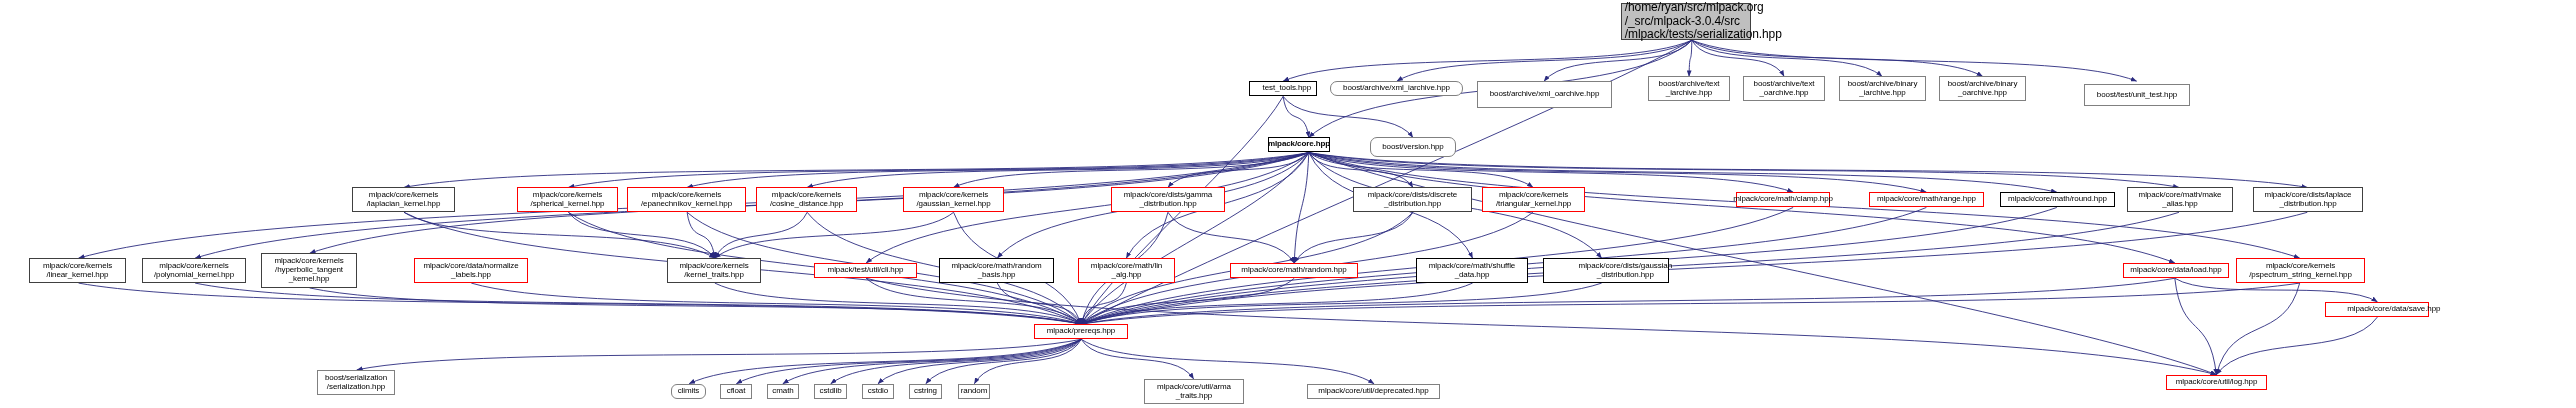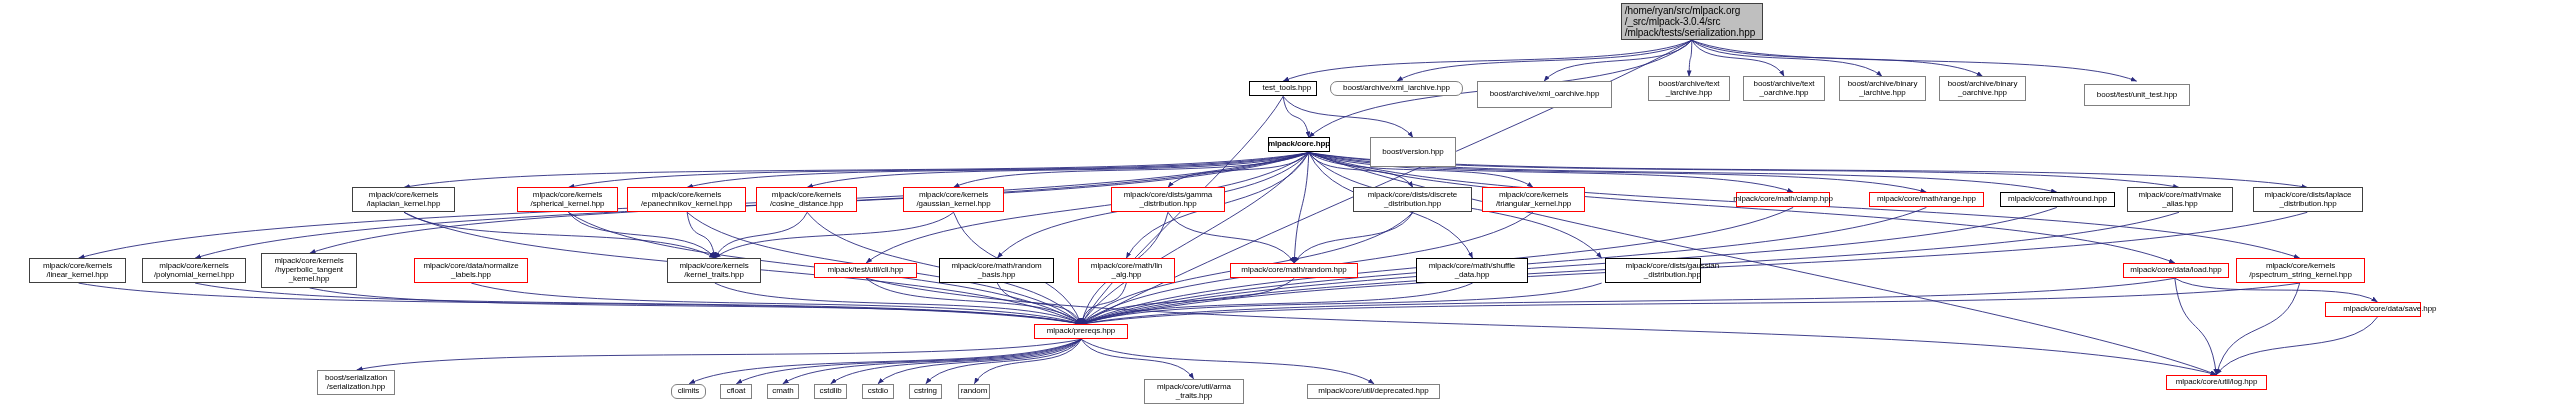--- a/index.html
+++ b/index.html
@@ -129,37 +129,37 @@
         <path d="M 1557 489 C 1492.02 538.2, 1260.98 503.8, 1196 553" marker-end="url(#ah)"></path>
         <path d="M 1557 489 C 1504.26 538.2, 1316.74 503.8, 1264 553" marker-end="url(#ah)"></path>
         <path d="M 1557 489 C 1516.68 538.2, 1373.32 503.8, 1333 553" marker-end="url(#ah)"></path>
         <path d="M 1557 489 C 1529.28 538.2, 1430.72 503.8, 1403 553" marker-end="url(#ah)"></path>
         <path d="M 1557 489 C 1586.16 534.35, 1689.84 500.65, 1719 546" marker-end="url(#ah)"></path>
         <path d="M 1557 489 C 1632.96 538.2, 1903.04 503.8, 1979 553" marker-end="url(#ah)"></path>
         <path d="M 1557 489 C 1369.08 527.2, 700.92 494.8, 513 533" marker-end="url(#ah)"></path>
       </g>
   </svg>
   <div id="nodes">
-      <div class="node root" style="left: 1621px; top: 2.8px; width: 142px; height: 37px; font-size: 10px;">/home/ryan/src/mlpack.org
+      <div class="node root" style="left: 1621px; top: 2.8px; width: 130px; height: 37px; font-size: 12px;">/home/ryan/src/mlpack.org
 /_src/mlpack-3.0.4/src
 /mlpack/tests/serialization.hpp</div>
       <div class="node black" style="left: 1249px; top: 81px; width: 68px; height: 15.3px; padding-left: 9px;">test_tools.hpp</div>
       <div class="node default" style="left: 1330px; top: 81px; width: 133px; height: 15.3px; border-radius: 7px;">boost/archive/xml_iarchive.hpp</div>
       <div class="node default" style="left: 1477px; top: 81px; width: 135px; height: 27px;">boost/archive/xml_oarchive.hpp</div>
       <div class="node default" style="left: 1648px; top: 76px; width: 82px; height: 25px;">boost/archive/text
 _iarchive.hpp</div>
       <div class="node default" style="left: 1743px; top: 76px; width: 82px; height: 25px;">boost/archive/text
 _oarchive.hpp</div>
       <div class="node default" style="left: 1839px; top: 76px; width: 87px; height: 25px;">boost/archive/binary
 _iarchive.hpp</div>
       <div class="node default" style="left: 1939px; top: 76px; width: 87px; height: 25px;">boost/archive/binary
 _oarchive.hpp</div>
       <div class="node default" style="left: 2084px; top: 84px; width: 106px; height: 22px;">boost/test/unit_test.hpp</div>
       <div class="node black" style="left: 1268px; top: 137px; width: 62px; height: 15.3px; font-weight: bold;">mlpack/core.hpp</div>
-      <div class="node default" style="left: 1370px; top: 137px; width: 86px; height: 30px;">boost/version.hpp</div>
+      <div class="node default" style="left: 1370px; top: 137px; width: 86px; height: 20px; border-radius: 7px;">boost/version.hpp</div>
       <div class="node dark" style="left: 352px; top: 187px; width: 103px; height: 25px;">mlpack/core/kernels
 /laplacian_kernel.hpp</div>
       <div class="node red" style="left: 517px; top: 187px; width: 101px; height: 25px;">mlpack/core/kernels
 /spherical_kernel.hpp</div>
       <div class="node red" style="left: 627px; top: 187px; width: 119px; height: 25px;">mlpack/core/kernels
 /epanechnikov_kernel.hpp</div>
       <div class="node red" style="left: 756px; top: 187px; width: 101px; height: 25px;">mlpack/core/kernels
 /cosine_distance.hpp</div>
       <div class="node red" style="left: 903px; top: 187px; width: 101px; height: 25px;">mlpack/core/kernels
 /gaussian_kernel.hpp</div>
@@ -188,26 +188,26 @@
       <div class="node dark" style="left: 667px; top: 258px; width: 94px; height: 25px;">mlpack/core/kernels
 /kernel_traits.hpp</div>
       <div class="node red" style="left: 814px; top: 263px; width: 103px; height: 15.3px;">mlpack/test/util/cli.hpp</div>
       <div class="node black" style="left: 939px; top: 258px; width: 115px; height: 25px;">mlpack/core/math/random
 _basis.hpp</div>
       <div class="node red" style="left: 1078px; top: 258px; width: 97px; height: 25px;">mlpack/core/math/lin
 _alg.hpp</div>
       <div class="node red" style="left: 1230px; top: 263px; width: 128px; height: 15.3px;">mlpack/core/math/random.hpp</div>
       <div class="node black" style="left: 1416px; top: 258px; width: 112px; height: 25px;">mlpack/core/math/shuffle
 _data.hpp</div>
-      <div class="node black" style="left: 1605px; top: 258px; width: 96px; height: 25px; padding-left: 40px;">mlpack/core/dists/gaussian
+      <div class="node black" style="left: 1543px; top: 258px; width: 126px; height: 25px; padding-left: 40px;">mlpack/core/dists/gaussian
 _distribution.hpp</div>
       <div class="node red" style="left: 2123px; top: 263px; width: 106px; height: 15.3px;">mlpack/core/data/load.hpp</div>
       <div class="node red" style="left: 2236px; top: 258px; width: 129px; height: 25px;">mlpack/core/kernels
 /pspectrum_string_kernel.hpp</div>
-      <div class="node red" style="left: 2325px; top: 302px; width: 96px; height: 15.3px; padding-left: 35px;">mlpack/core/data/save.hpp</div>
+      <div class="node red" style="left: 2325px; top: 302px; width: 104px; height: 15.3px; padding-left: 35px;">mlpack/core/data/save.hpp</div>
       <div class="node red" style="left: 1034px; top: 324px; width: 94px; height: 15.3px;">mlpack/prereqs.hpp</div>
       <div class="node red" style="left: 2166px; top: 375px; width: 101px; height: 15.3px;">mlpack/core/util/log.hpp</div>
       <div class="node default" style="left: 317px; top: 370px; width: 78px; height: 25px;">boost/serialization
 /serialization.hpp</div>
       <div class="node default" style="left: 671px; top: 384px; width: 35px; height: 15.3px; border-radius: 6px;">climits</div>
       <div class="node default" style="left: 720px; top: 384px; width: 32px; height: 15.3px;">cfloat</div>
       <div class="node default" style="left: 767px; top: 384px; width: 32px; height: 15.3px;">cmath</div>
       <div class="node default" style="left: 814px; top: 384px; width: 33px; height: 15.3px;">cstdlib</div>
       <div class="node default" style="left: 862px; top: 384px; width: 32px; height: 15.3px;">cstdio</div>
       <div class="node default" style="left: 909px; top: 384px; width: 33px; height: 15.3px;">cstring</div>

